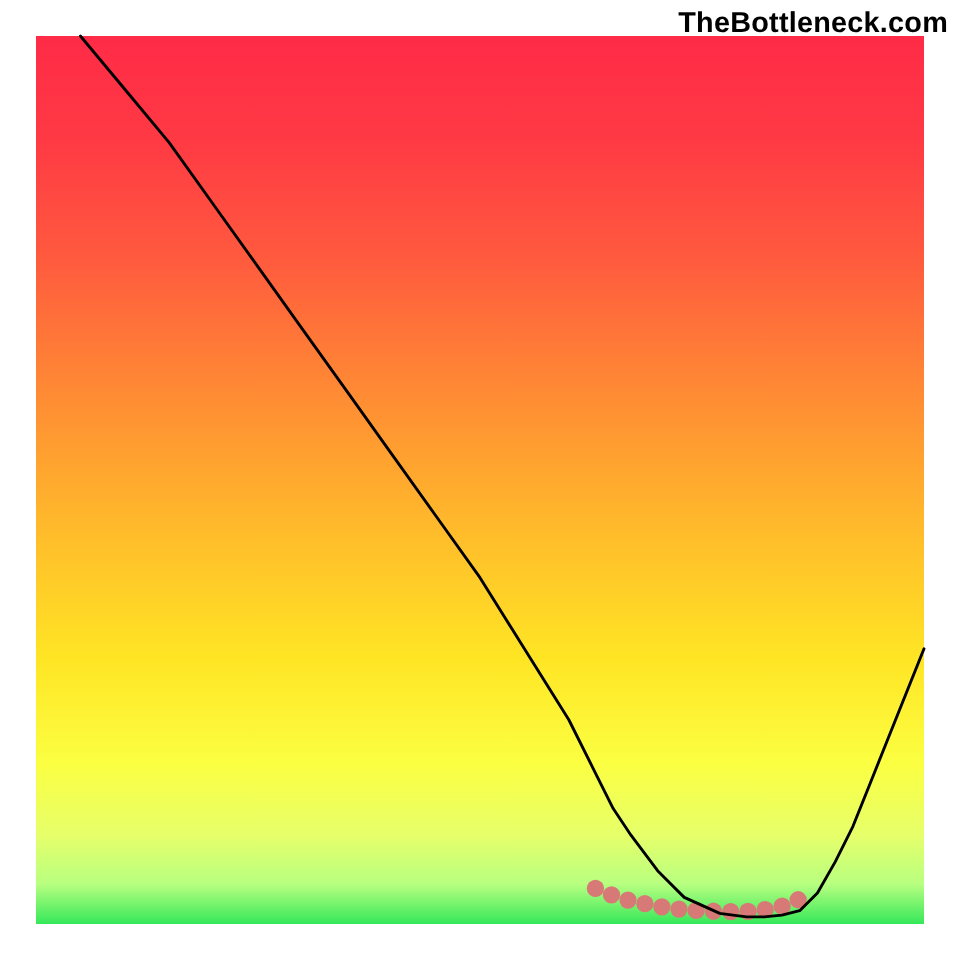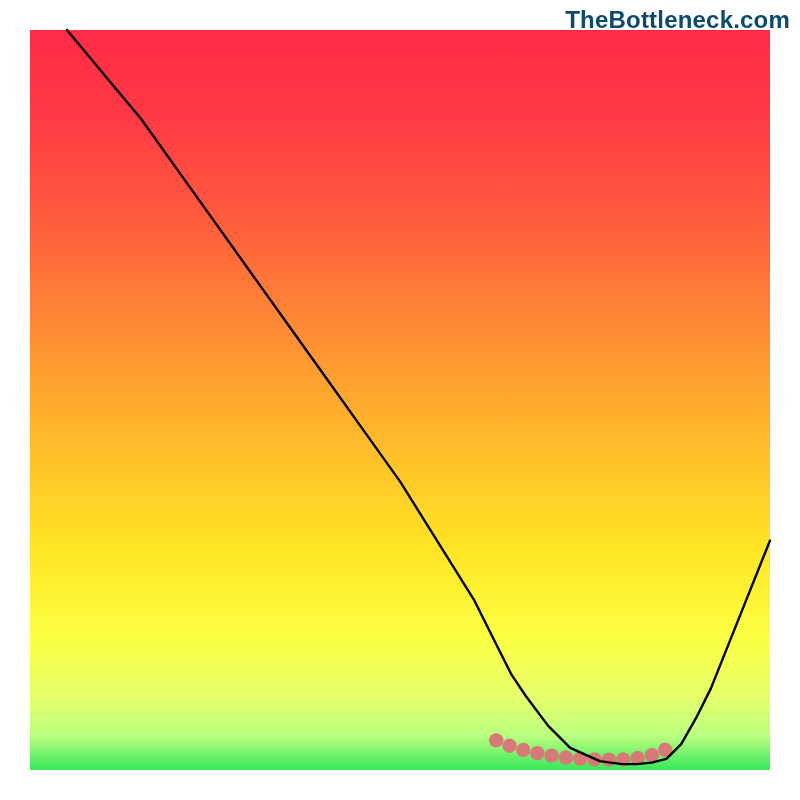--- a/index.html
+++ b/index.html
@@ -10,21 +10,21 @@
     height: 800px;
     background: #ffffff;
   }
   .watermark {
     position: absolute;
     top: 6px;
     right: 10px;
     font-family: Arial, Helvetica, sans-serif;
     font-size: 24px;
     font-weight: 600;
-    color: #0c4a6e;
+    color: #000000;
     letter-spacing: 0.2px;
   }
   .plot-area {
     position: absolute;
     left: 30px;
     top: 30px;
     width: 740px;
     height: 740px;
   }
   .gradient-bg {

